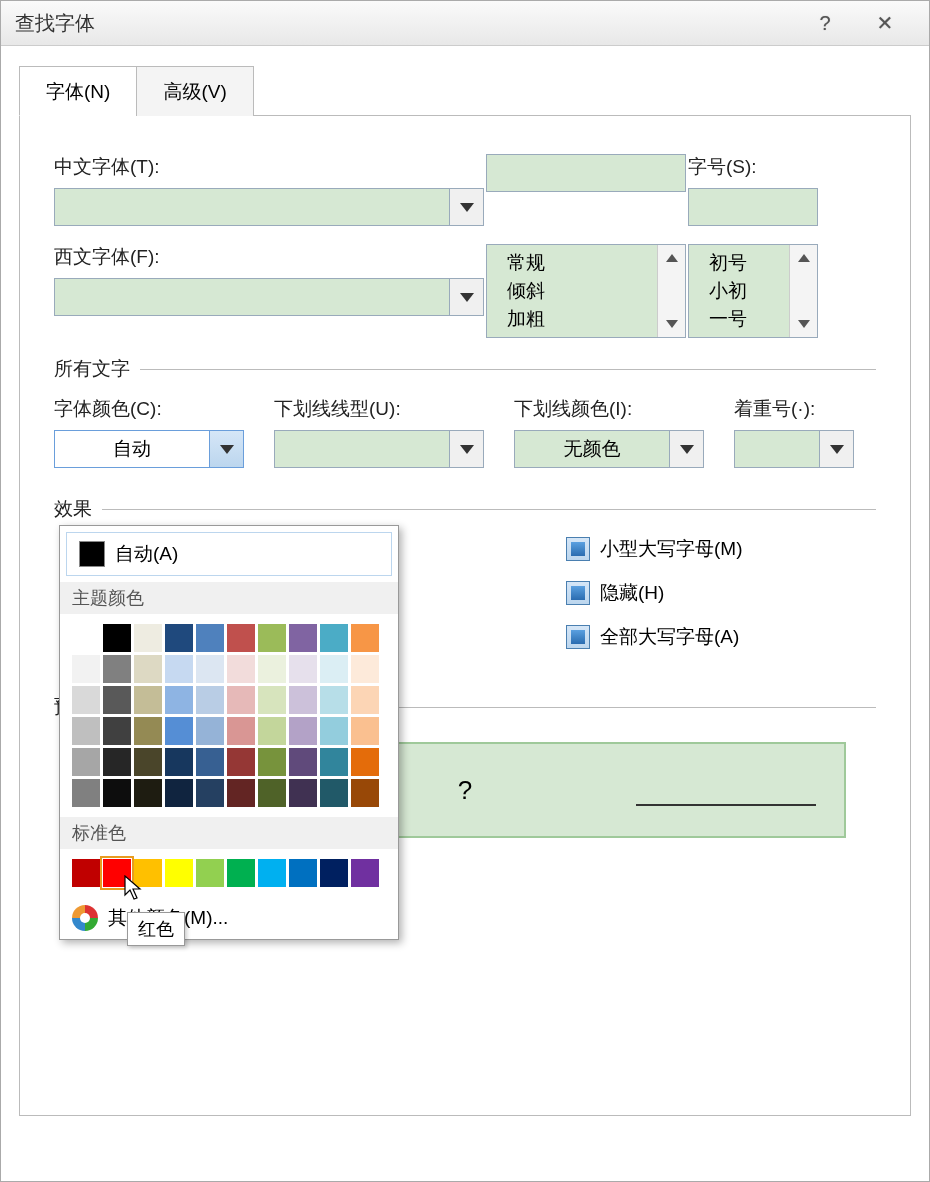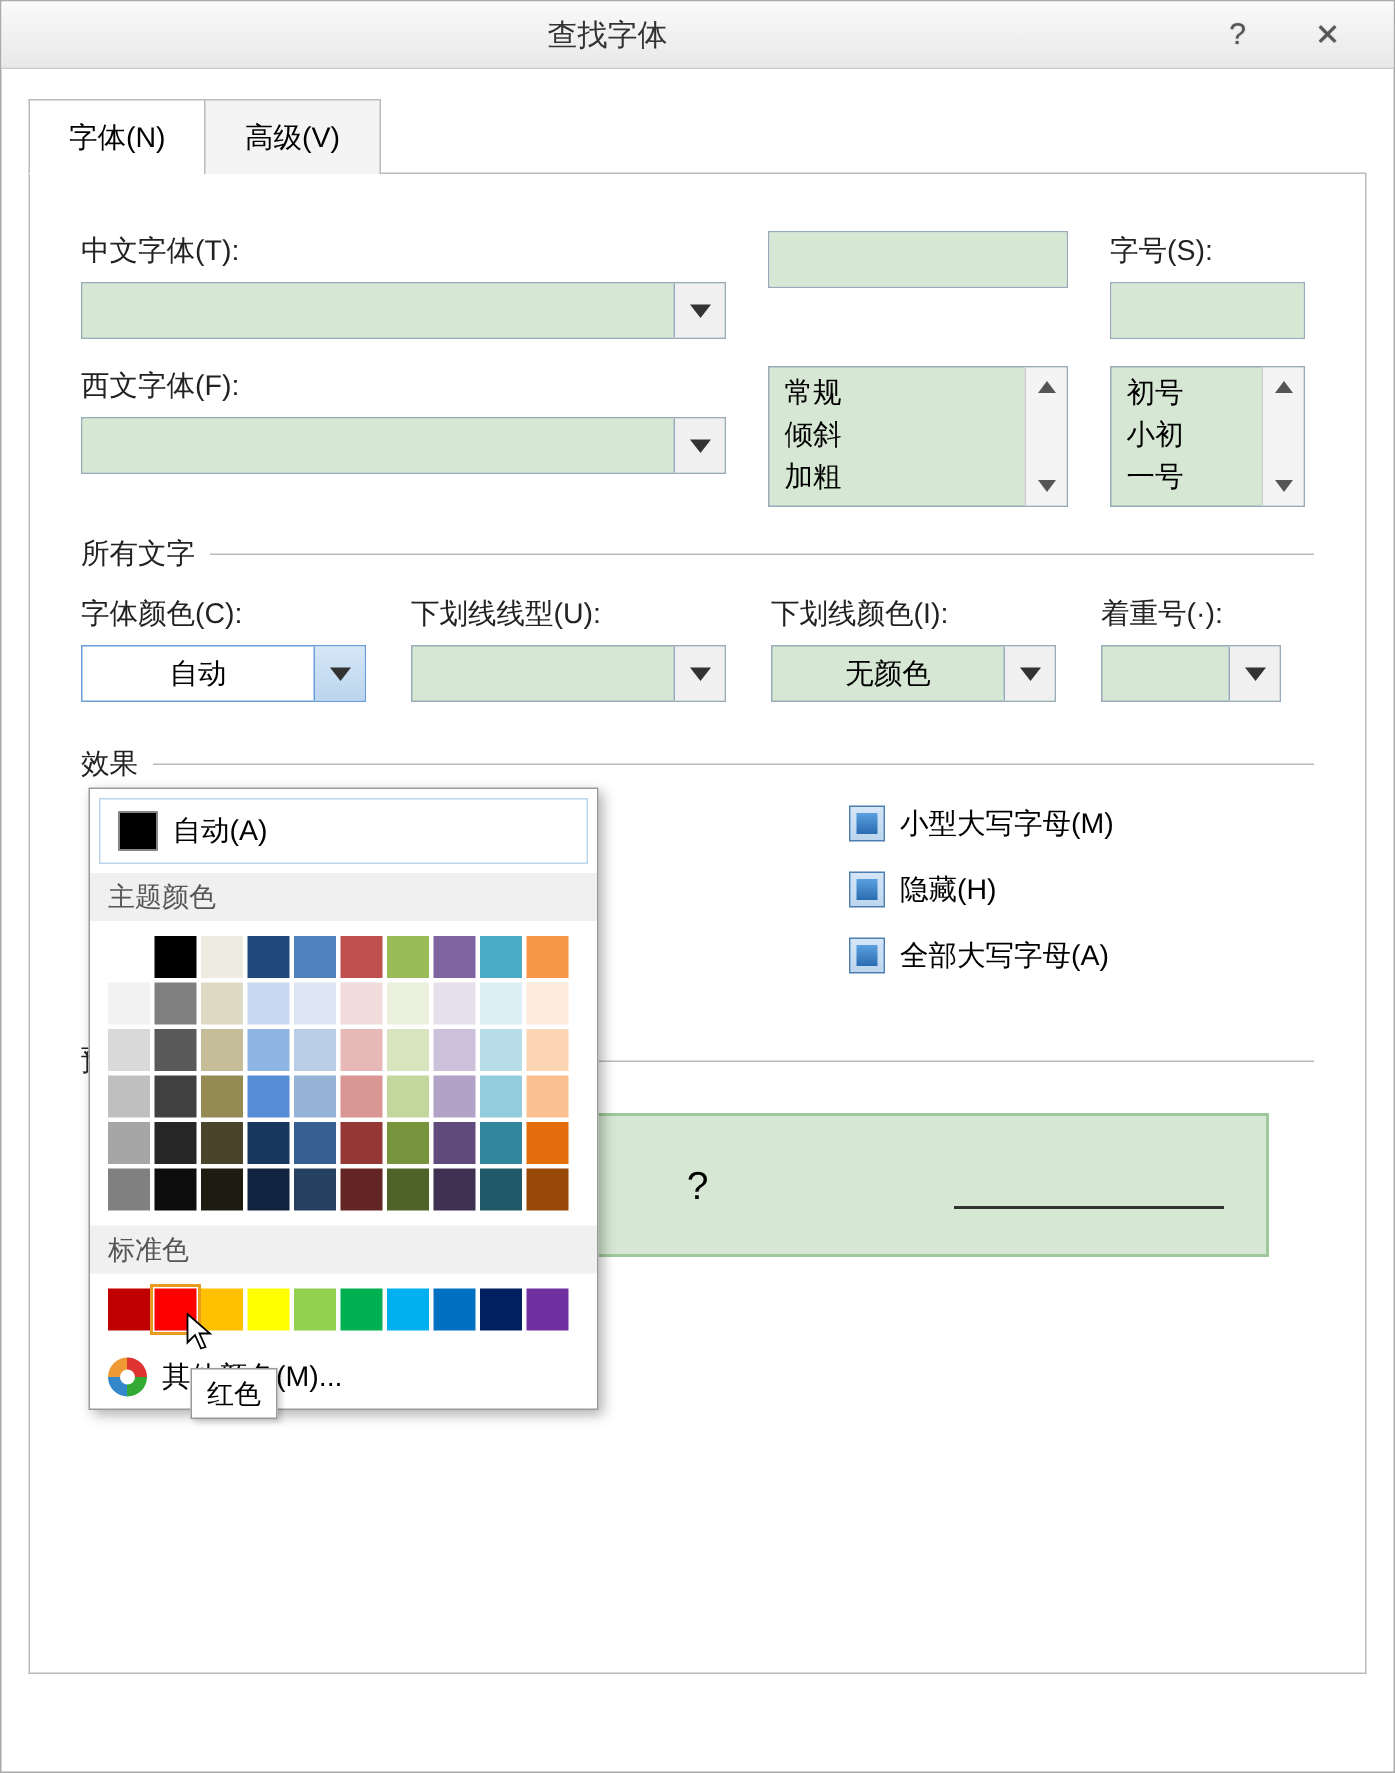--- a/index.html
+++ b/index.html
@@ -1,34 +1,34 @@
 <!DOCTYPE html>
 <html><head>
 <meta charset="utf-8">
 <style>
 * { box-sizing: border-box; margin: 0; padding: 0; }
 body { font-family: "Microsoft YaHei", "SimSun", sans-serif; font-size: 18px; background: #fff; width: 930px; height: 1182px; overflow: hidden; }
 .dialog { width: 930px; height: 1182px; border: 1px solid #aaa; display: flex; flex-direction: column; }
 .titlebar { height: 45px; background: linear-gradient(#fafafa, #e8e8e8); border-bottom: 1px solid #ccc; display: flex; align-items: center; padding: 0 14px; }
-.titlebar-title { flex: 1; color: #333; font-size: 20px; text-align: center; }
+.titlebar-title { flex: 1; color: #333; font-size: 20px; }
 .titlebar-btn { width: 60px; height: 32px; display: flex; align-items: center; justify-content: center; color: #555; font-size: 20px; text-shadow: 0 0 1px #999; }
 .body { flex: 1; padding: 20px 18px 0 18px; position: relative; }
 .tabs { display: flex; border-bottom: 1px solid #bbb; }
 .tab { padding: 12px 26px 10px 26px; border: 1px solid #bbb; border-bottom: none; margin-right: -1px; margin-bottom: -1px; background: #f4f4f4; font-size: 19px; cursor: pointer; }
 .tab.active { background: #fff; border-bottom: 1px solid #fff; }
 .tab-content { border: 1px solid #bbb; border-top: none; padding: 38px 34px 30px 34px; position: relative; height: 1000px; }
-.row { display: flex; gap: 28px; margin-bottom: 18px; }
+.row { display: flex; gap: 2px; margin-bottom: 18px; }
 .field { display: flex; flex-direction: column; }
 .field-label { font-size: 19px; margin-bottom: 8px; color: #222; }
 .combo { display: flex; border: 1px solid #9ab; background: #d6e8d3; height: 38px; }
 .combo-input { flex: 1; background: #d6e8d3; border: none; padding: 0 8px; font-size: 18px; }
 .combo-btn { width: 34px; border-left: 1px solid #9ab; background: #f0f0f0; display: flex; align-items: center; justify-content: center; cursor: pointer; }
 .tri-down { width: 0; height: 0; border-left: 7px solid transparent; border-right: 7px solid transparent; border-top: 9px solid #333; }
 .listbox { border: 1px solid #9ab; background: #d6e8d3; font-size: 19px; }
-.list-content { padding: 4px 10px; line-height: 28px; }
+.list-content { padding: 4px 20px; line-height: 28px; }
 .list-scroll { width: 28px; border-left: 1px solid #ccc; display: flex; flex-direction: column; justify-content: space-between; background: #f4f4f4; }
 .scroll-arrow { height: 26px; display: flex; align-items: center; justify-content: center; cursor: pointer; }
 .tri-up-sm { width: 0; height: 0; border-left: 6px solid transparent; border-right: 6px solid transparent; border-bottom: 8px solid #555; }
 .tri-down-sm { width: 0; height: 0; border-left: 6px solid transparent; border-right: 6px solid transparent; border-top: 8px solid #555; }
 .section-head { display: flex; align-items: center; margin: 16px 0 14px 0; font-size: 19px; color: #222; }
 .section-line { flex:1; height:1px; background:#bbb; margin-left:10px; }
 .color-combo { display: flex; border: 1px solid #6a9edb; background: #fff; height: 38px; }
 .color-combo .val { flex:1; display:flex; align-items:center; justify-content:center; font-size:19px; }
 .color-combo .btn { width:34px; background: linear-gradient(#d5e6f7,#bcd6ee); border-left:1px solid #6a9edb; display:flex; align-items:center; justify-content:center; cursor:pointer; }
 .combo-green { display:flex; border:1px solid #9ab; background:#d6e8d3; height:38px; }

